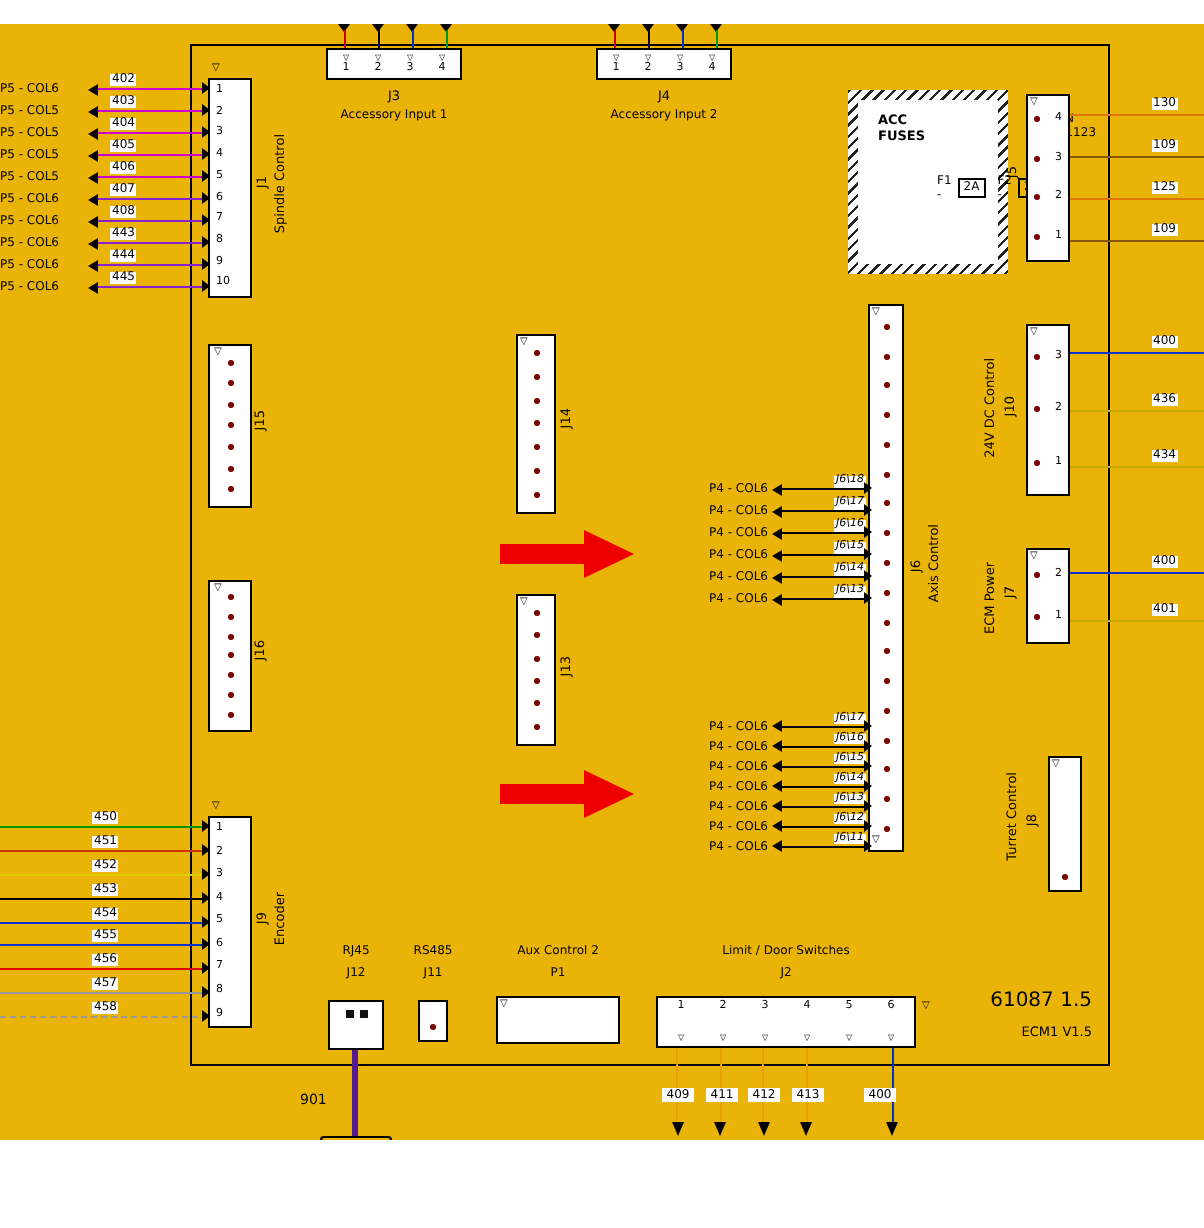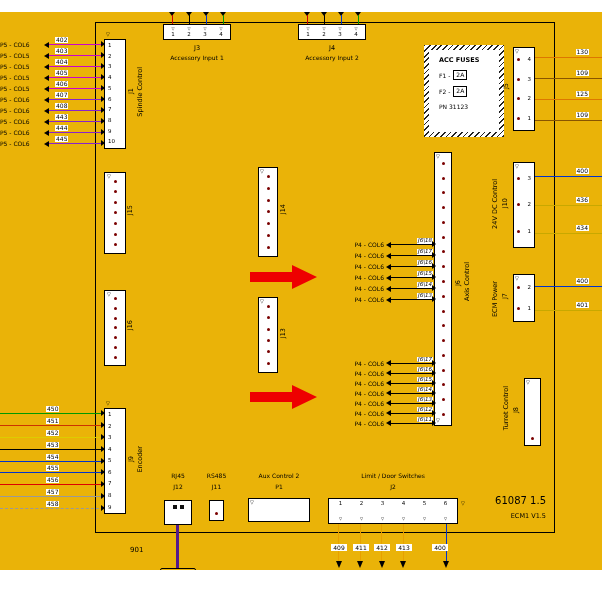--- a/index.html
+++ b/index.html
@@ -30,32 +30,32 @@
   .wnum { position:absolute; left:6px; top:-8px; font-size:6px; font-style:normal; background:#fff; padding:0 1px; line-height:1; }
   .wnum-enc { left:46px; }
   .wnum-r { left:auto; right:13px; top:-9px; }
   .wref { position:absolute; right:2px; top:-7px; font-size:5.5px; font-style:italic; background:#fff; padding:0 1px; line-height:1; }
   .endtriR { position:absolute; right:-1px; top:-4px; width:0; height:0; border-left:4px solid #000; border-top:3px solid transparent; border-bottom:3px solid transparent; }
   .vgroup { position:absolute; display:flex; }
   .vcell { flex:1; position:relative; }
   .vline { position:absolute; left:50%; top:3px; bottom:0; width:0; border-left:1.7px solid #000; }
   .vstub { position:absolute; left:50%; margin-left:-3px; top:0; width:0; height:0; border-left:3px solid transparent; border-right:3px solid transparent; border-top:4px solid #000; }
   .fusebox { position:absolute; background:repeating-linear-gradient(135deg,#222 0,#222 1.2px,#fff 1.2px,#fff 4px); }
-  .fuseinner { position:absolute; inset:5px; background:#fff; padding:6px 0 0 10px; display:flex; flex-direction:column; gap:6px; }
+  .fuseinner { position:absolute; inset:5px; background:#fff; padding:6px 0 0 10px; display:flex; flex-direction:row; gap:6px; }
   .fusetitle { font-size:6.5px; font-weight:600; }
   .fuserow { display:flex; align-items:center; gap:3px; font-size:6px; }
   .fuseval { border:1px solid #000; padding:0 2px; line-height:1.4; font-size:6px; }
   .fusepn { font-size:6px; }
   .redarrow { position:absolute; }
   .bline { position:absolute; top:512px; height:38px; width:0; border-left:1.7px solid #000; }
   .bnum { position:absolute; top:532px; width:16px; text-align:center; font-size:6px; font-style:normal; background:#fff; line-height:1.2; }
   .barr { position:absolute; top:549px; width:0; height:0; border-left:3.5px solid transparent; border-right:3.5px solid transparent; border-top:7px solid #000; }
   .bdest { top:559px; font-size:6px; }
   .dropwire { position:absolute; top:513px; height:43px; width:0; border-left:3.5px solid #551a8b; }
-  .dropnum { position:absolute; left:130px; top:534px; font-size:7px; font-style:normal; }
+  .dropnum { position:absolute; left:150px; top:534px; font-size:7px; font-style:normal; }
   .jack { position:absolute; left:160px; top:556px; width:36px; height:42px; border:1.2px solid #000; border-radius:2px; }
   .jack-socket { position:absolute; left:6px; top:5px; width:23px; height:17px; border:1px solid #000; }
   .jack-pins { position:absolute; left:2px; right:2px; top:0; height:5px; background:repeating-linear-gradient(90deg,#000 0,#000 1px,transparent 1px,transparent 3.5px); }
   .jack-notch { position:absolute; left:12px; top:22px; width:11px; height:7px; border:1px solid #000; border-top:none; }
   .jackref { position:absolute; left:199px; top:589px; font-size:5px; color:#222; }
   .sqrow { position:absolute; left:0; right:0; top:4px; display:flex; justify-content:center; gap:3px; }
   .sq { width:4px; height:4px; background:#111; }
   .parttxt { position:absolute; left:468px; top:483px; width:78px; text-align:right; font-size:10px; }
   .vertxt { position:absolute; left:468px; top:500px; width:78px; text-align:right; font-size:6.5px; }
 </style>

